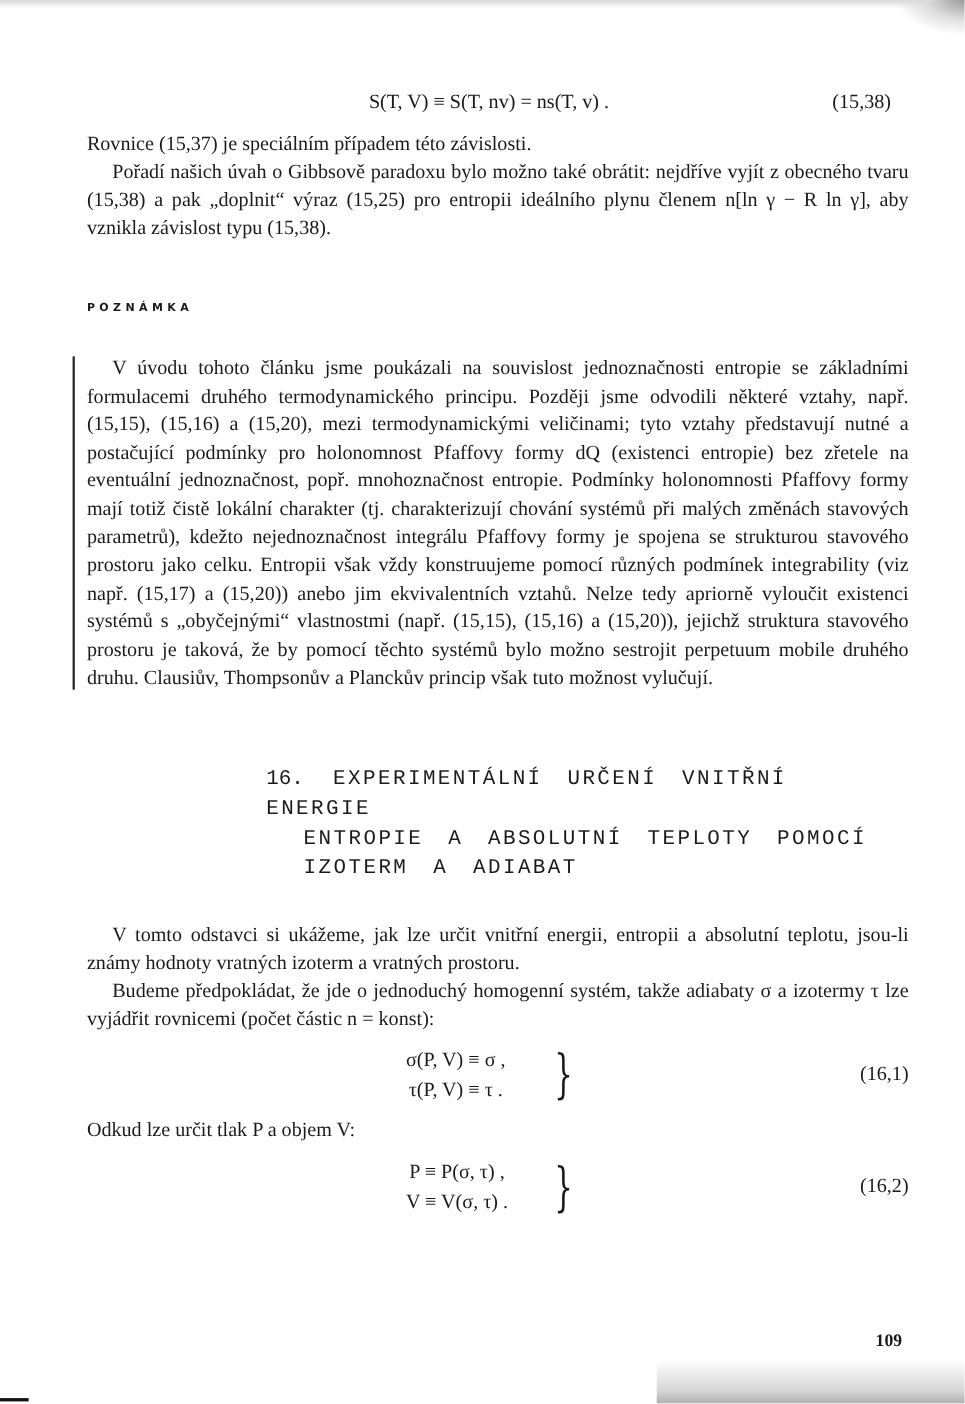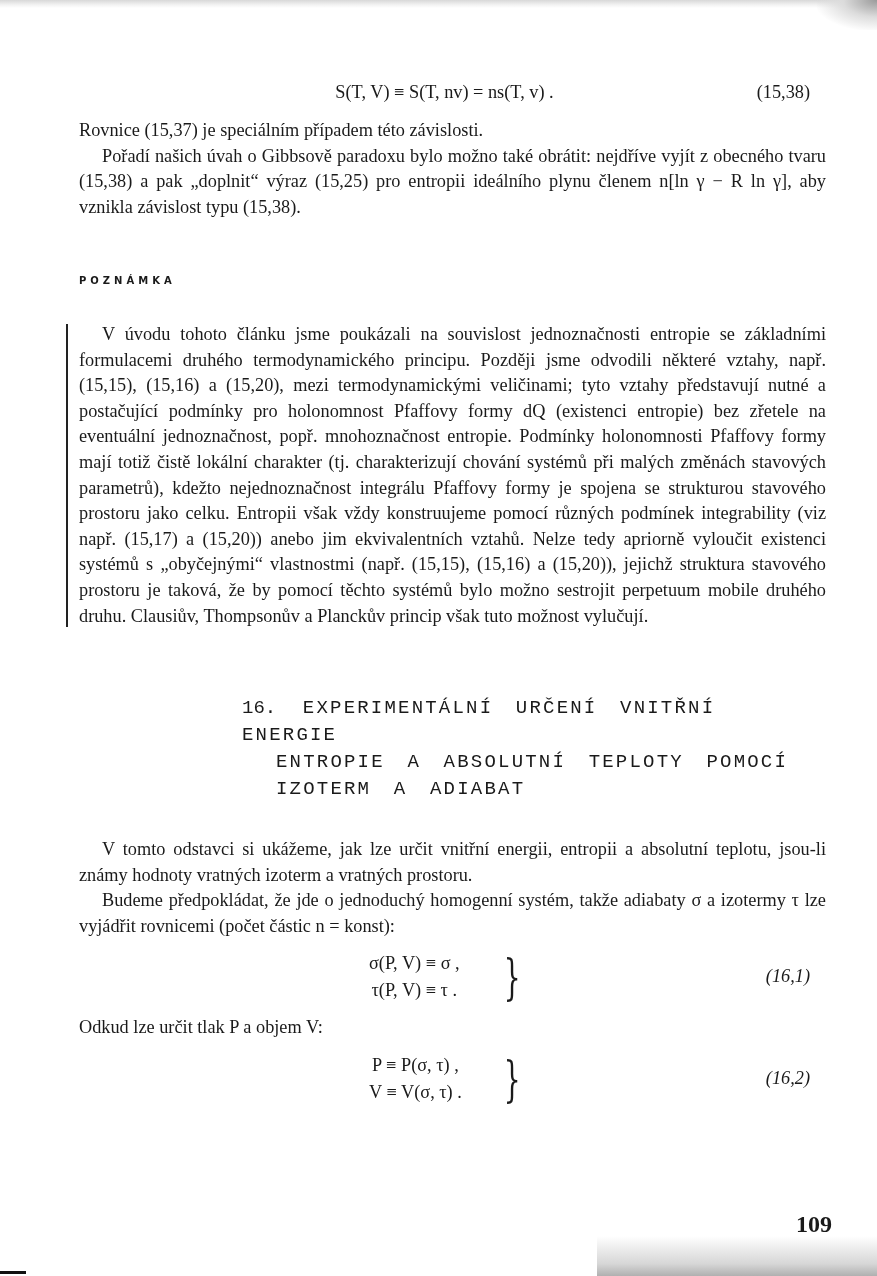--- a/index.html
+++ b/index.html
@@ -51,23 +51,23 @@
     .section-heading .num { letter-spacing: 0; margin-right: 4px; }
     .sys {
       position: relative; height: 54px; margin: 12px 0 10px 0; text-align: center;
     }
     .sys-lines { position: absolute; left: 290px; top: 0; }
     .sys-line { display: block; height: 27px; white-space: nowrap; }
     .brace {
       position: absolute; top: 2px; font-size: 48px; line-height: 48px;
       font-family: "DejaVu Serif", serif; transform: scaleX(0.55);
     }
-    .sys-num { position: absolute; right: 16px; top: 13px; font-style: italic; }
+    .sys-num { position: absolute; right: 0; top: 13px; }
     .page-number {
-      position: absolute; left: 796px; top: 1211px; font-weight: bold; font-size: 24px;
+      position: absolute; left: 796px; top: 1211px; font-weight: bold; font-size: 16px;
     }
   </style>
 </head>
 <body>
 
 <div class="top-scan"></div>
 <div class="top-right-shade"></div>
 
 <div class="page">
 

